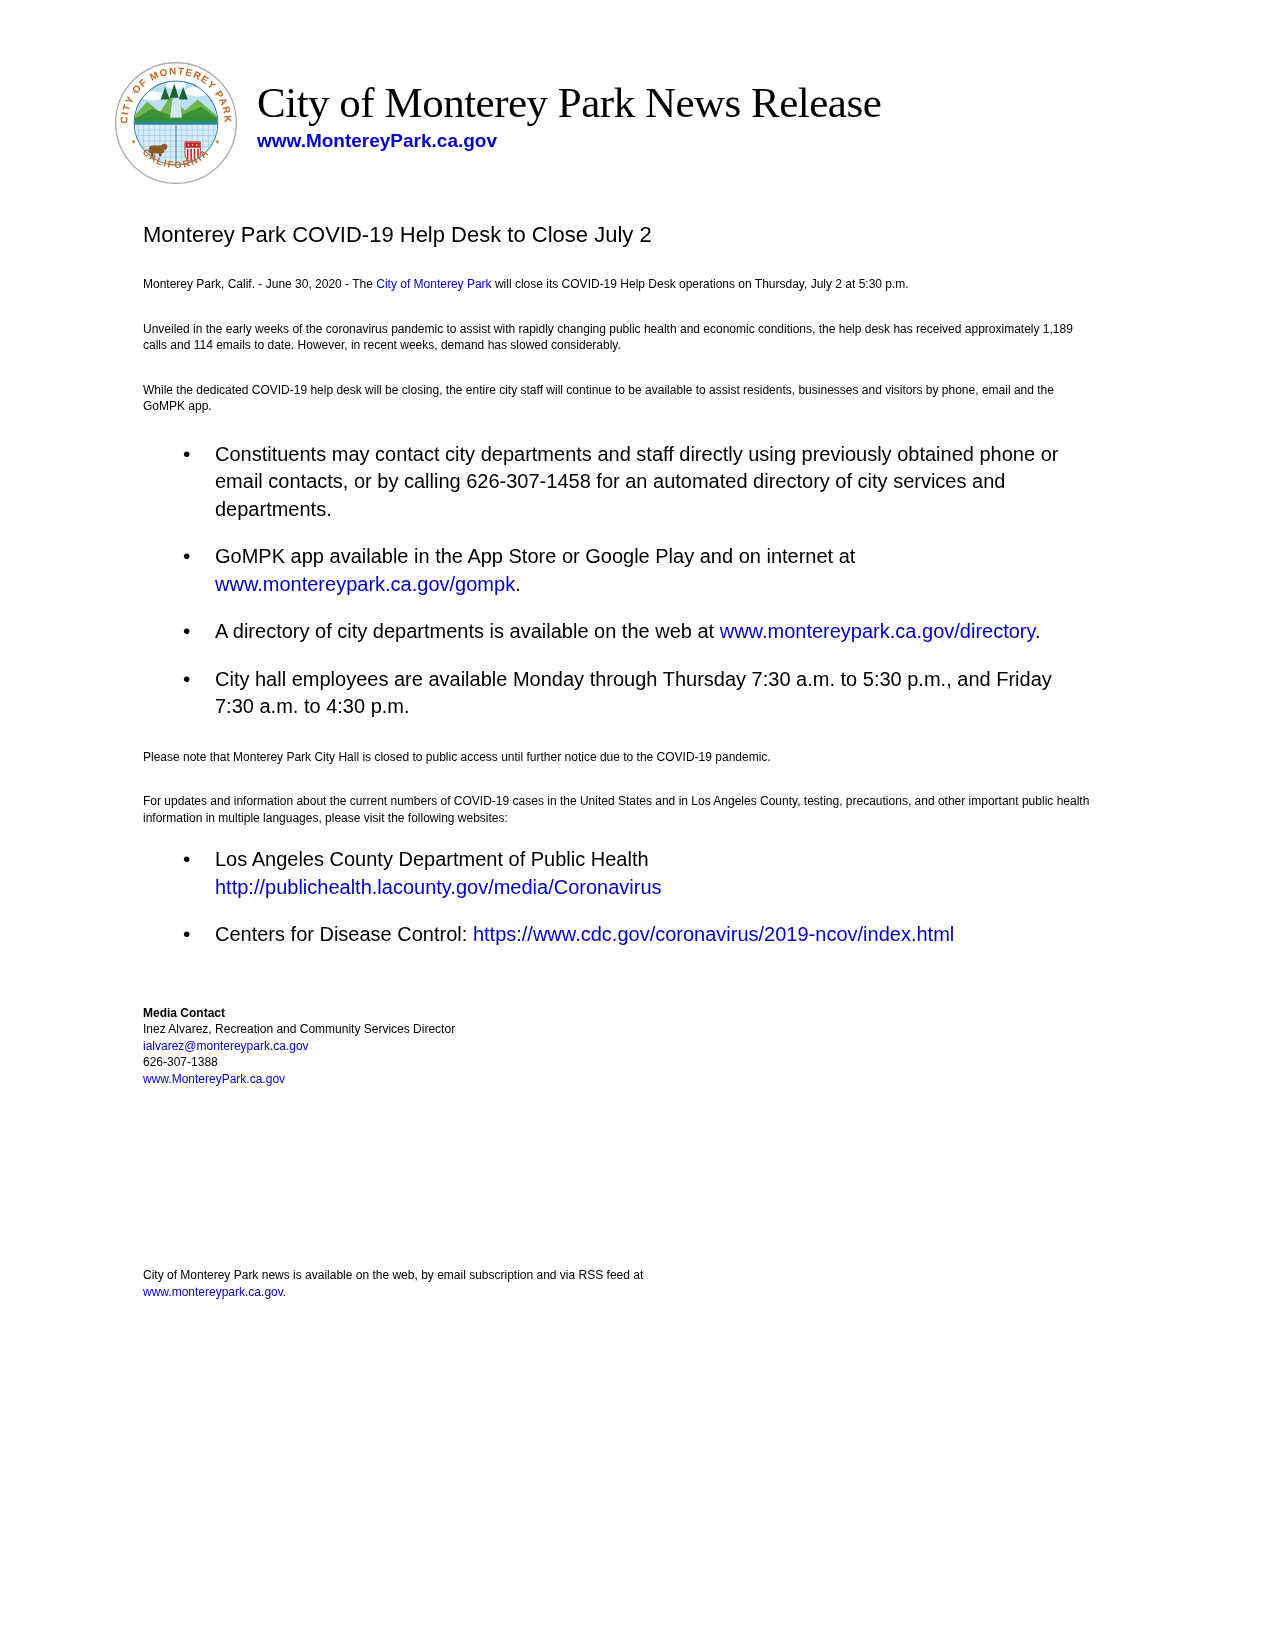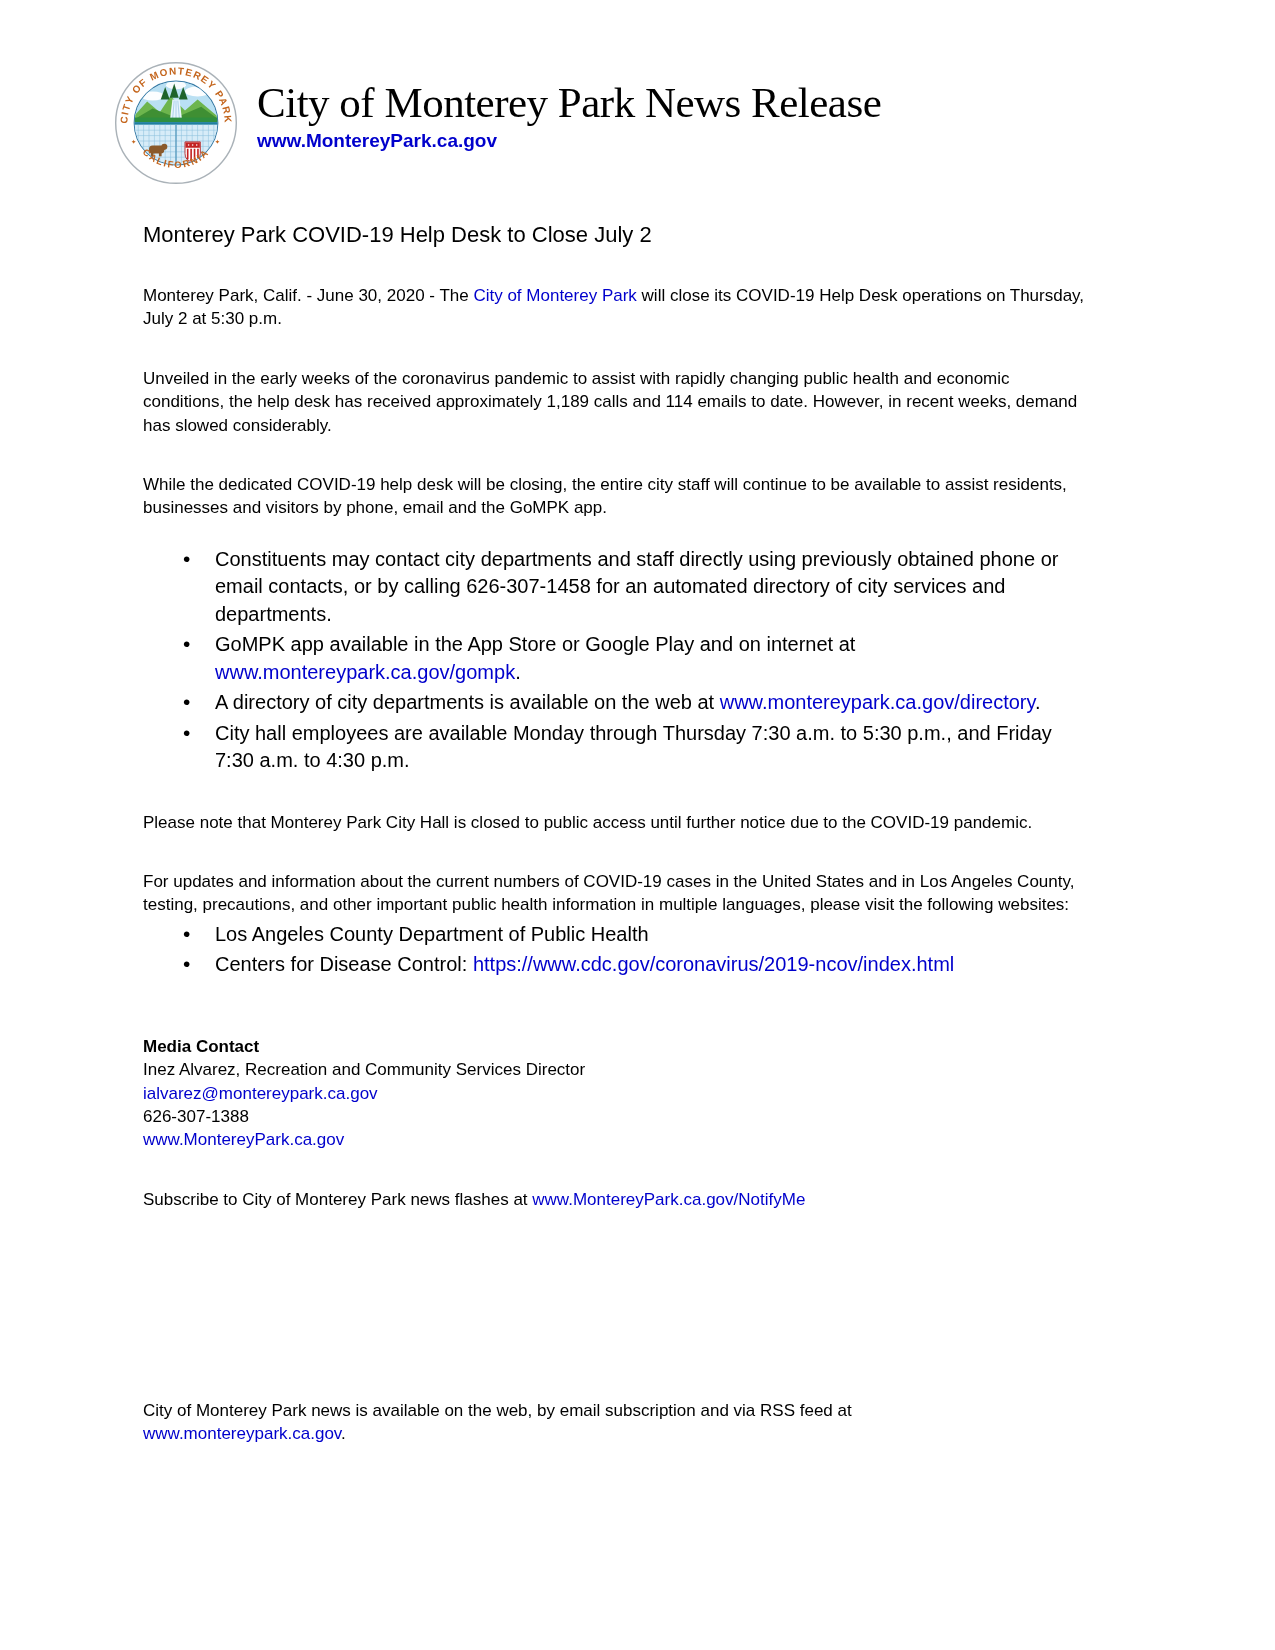--- a/index.html
+++ b/index.html
@@ -9,25 +9,25 @@
     position:relative;
   }
   .page{padding:58px 183px 0 143px;}
   .header{display:flex;align-items:flex-start;margin-left:-30px;}
   .seal{width:126px;height:130px;flex:none;}
   .header-text{margin-left:18px;margin-top:22px;}
   .title{font-size:43px;line-height:1.05;letter-spacing:-0.5px;white-space:nowrap;font-family:Liberation Serif, serif;}
   .site-link{margin-top:5px;font-size:19px;font-weight:bold;}
   .link{color:var(--link,#0000cc);text-decoration:none;cursor:pointer;}
   .headline{margin-top:34px;font-size:22px;font-weight:normal;}
-  .para{margin:36px 0 0 0;font-size:17px;line-height:1.375;}
+  .para{margin:28px 0 0 0;font-size:12px;line-height:1.375;}
   .para.mt-lg{margin-top:56px;}
   ul.blist{margin:26px 0 0 0;padding:0;list-style:none;}
   ul.blist.tight{margin-top:4px;}
-  ul.blist li{position:relative;padding-left:72px;font-size:20px;line-height:1.375;margin-top:3px;}
+  ul.blist li{position:relative;padding-left:72px;font-size:20px;line-height:1.375;margin-top:20px;}
   ul.blist li::before{content:"\2022";position:absolute;left:40px;top:-1px;font-size:21px;}
   .b{font-weight:bold;}
   .seal-ring-text{fill:var(--seal-text,#c4651c);font-family:"Liberation Sans",sans-serif;}
 </style>
 </head>
 <body>
 
 <div class="page">
 
   <div class="header">
@@ -130,22 +130,21 @@
       <p class="para"><span>While the dedicated COVID-19 help desk will be closing, the entire city staff will continue to be available to assist residents, businesses and visitors by phone, email and the GoMPK app.</span></p>
       <ul class="blist">
         <li><span>Constituents may contact city departments and staff directly using previously obtained phone or email contacts, or by calling 626-307-1458 for an automated directory of city services and departments.</span></li>
         <li><span>GoMPK app available in the App Store or Google Play and on internet at </span><br><span class="link">www.montereypark.ca.gov/gompk</span><span>.</span></li>
         <li><span>A directory of city departments is available on the web at </span><span class="link">www.montereypark.ca.gov/directory</span><span>.</span></li>
         <li><span>City hall employees are available Monday through Thursday 7:30 a.m. to 5:30 p.m., and Friday 7:30 a.m. to 4:30 p.m.</span></li>
       </ul>
       <p class="para"><span>Please note that Monterey Park City Hall is closed to public access until further notice due to the COVID-19 pandemic.</span></p>
       <p class="para"><span>For updates and information about the current numbers of COVID-19 cases in the United States and in Los Angeles County, testing, precautions, and other important public health information in multiple languages, please visit the following websites:</span></p>
       <ul class="blist tight">
-        <li><span>Los Angeles County Department of Public Health </span><br></li>
+        <li><span>Los Angeles County Department of Public Health </span><br><span class="link">http://publichealth.lacounty.gov/media/Coronavirus</span></li>
         <li><span>Centers for Disease Control: </span><span class="link">https://www.cdc.gov/coronavirus/2019-ncov/index.html</span></li>
       </ul>
       <p class="para mt-lg"><span class="b">Media Contact</span><br><span>Inez Alvarez, Recreation and Community Services Director</span><br><span class="link">ialvarez@montereypark.ca.gov</span><br><span>626-307-1388</span><br><span class="link">www.MontereyPark.ca.gov</span></p>
-      <p class="para"><span>Subscribe to City of Monterey Park news flashes at </span><span class="link">www.MontereyPark.ca.gov/NotifyMe</span></p>
       <div style="height: 152px;"></div>
       <p class="para"><span>City of Monterey Park news is available on the web, by email subscription and via RSS feed at </span><br><span class="link">www.montereypark.ca.gov</span><span>.</span></p>
     </div>
 
 </div>
 
 </body></html>

